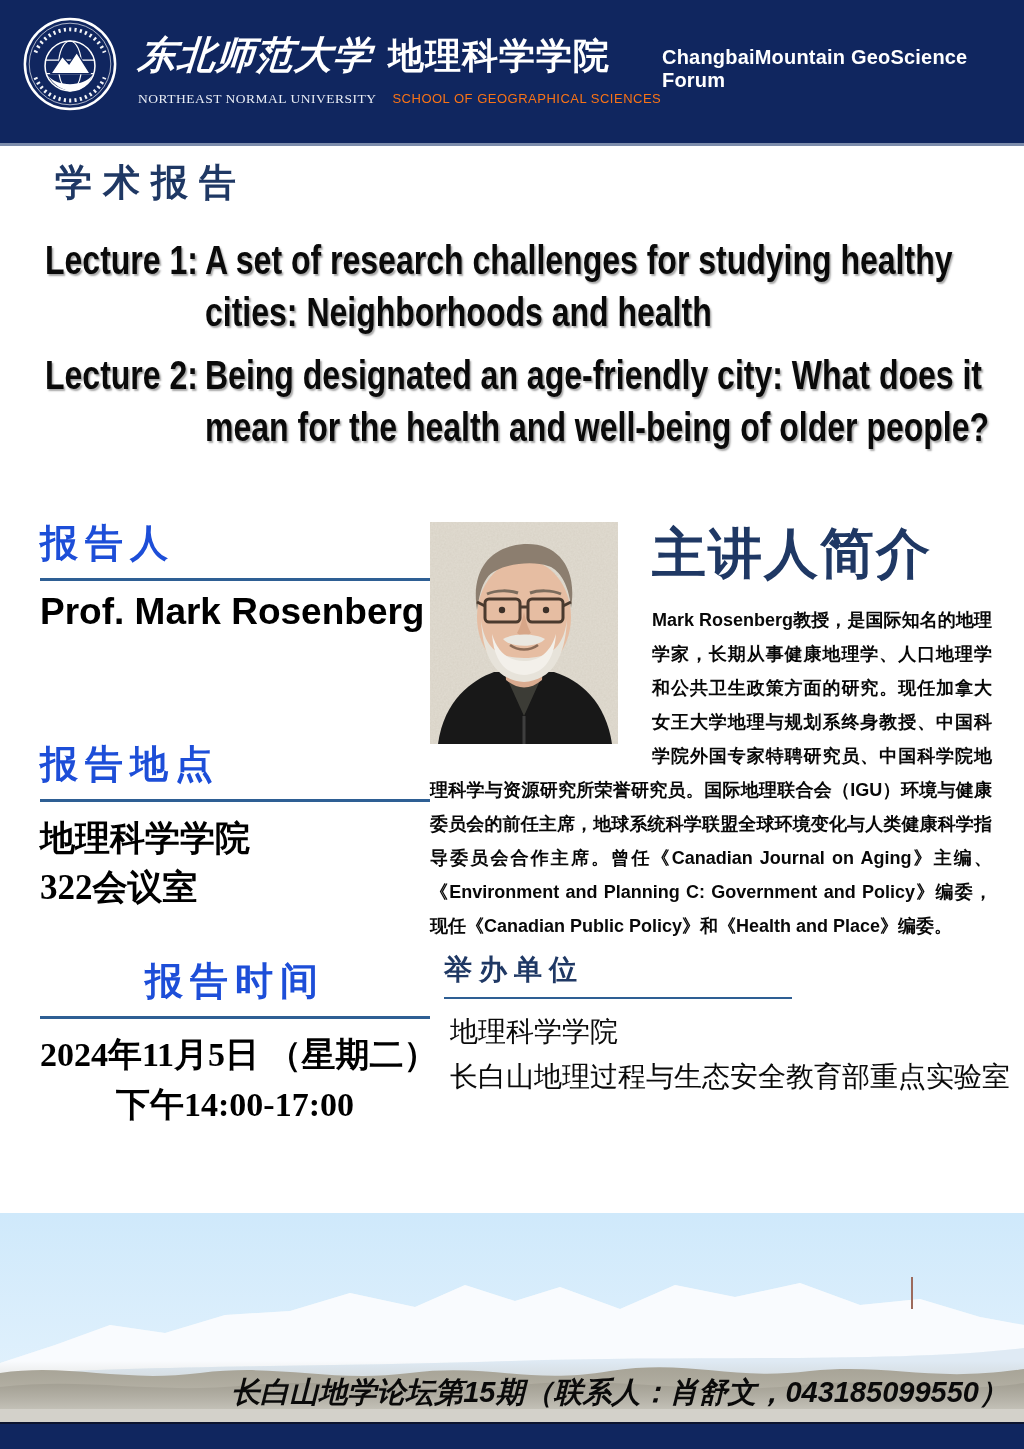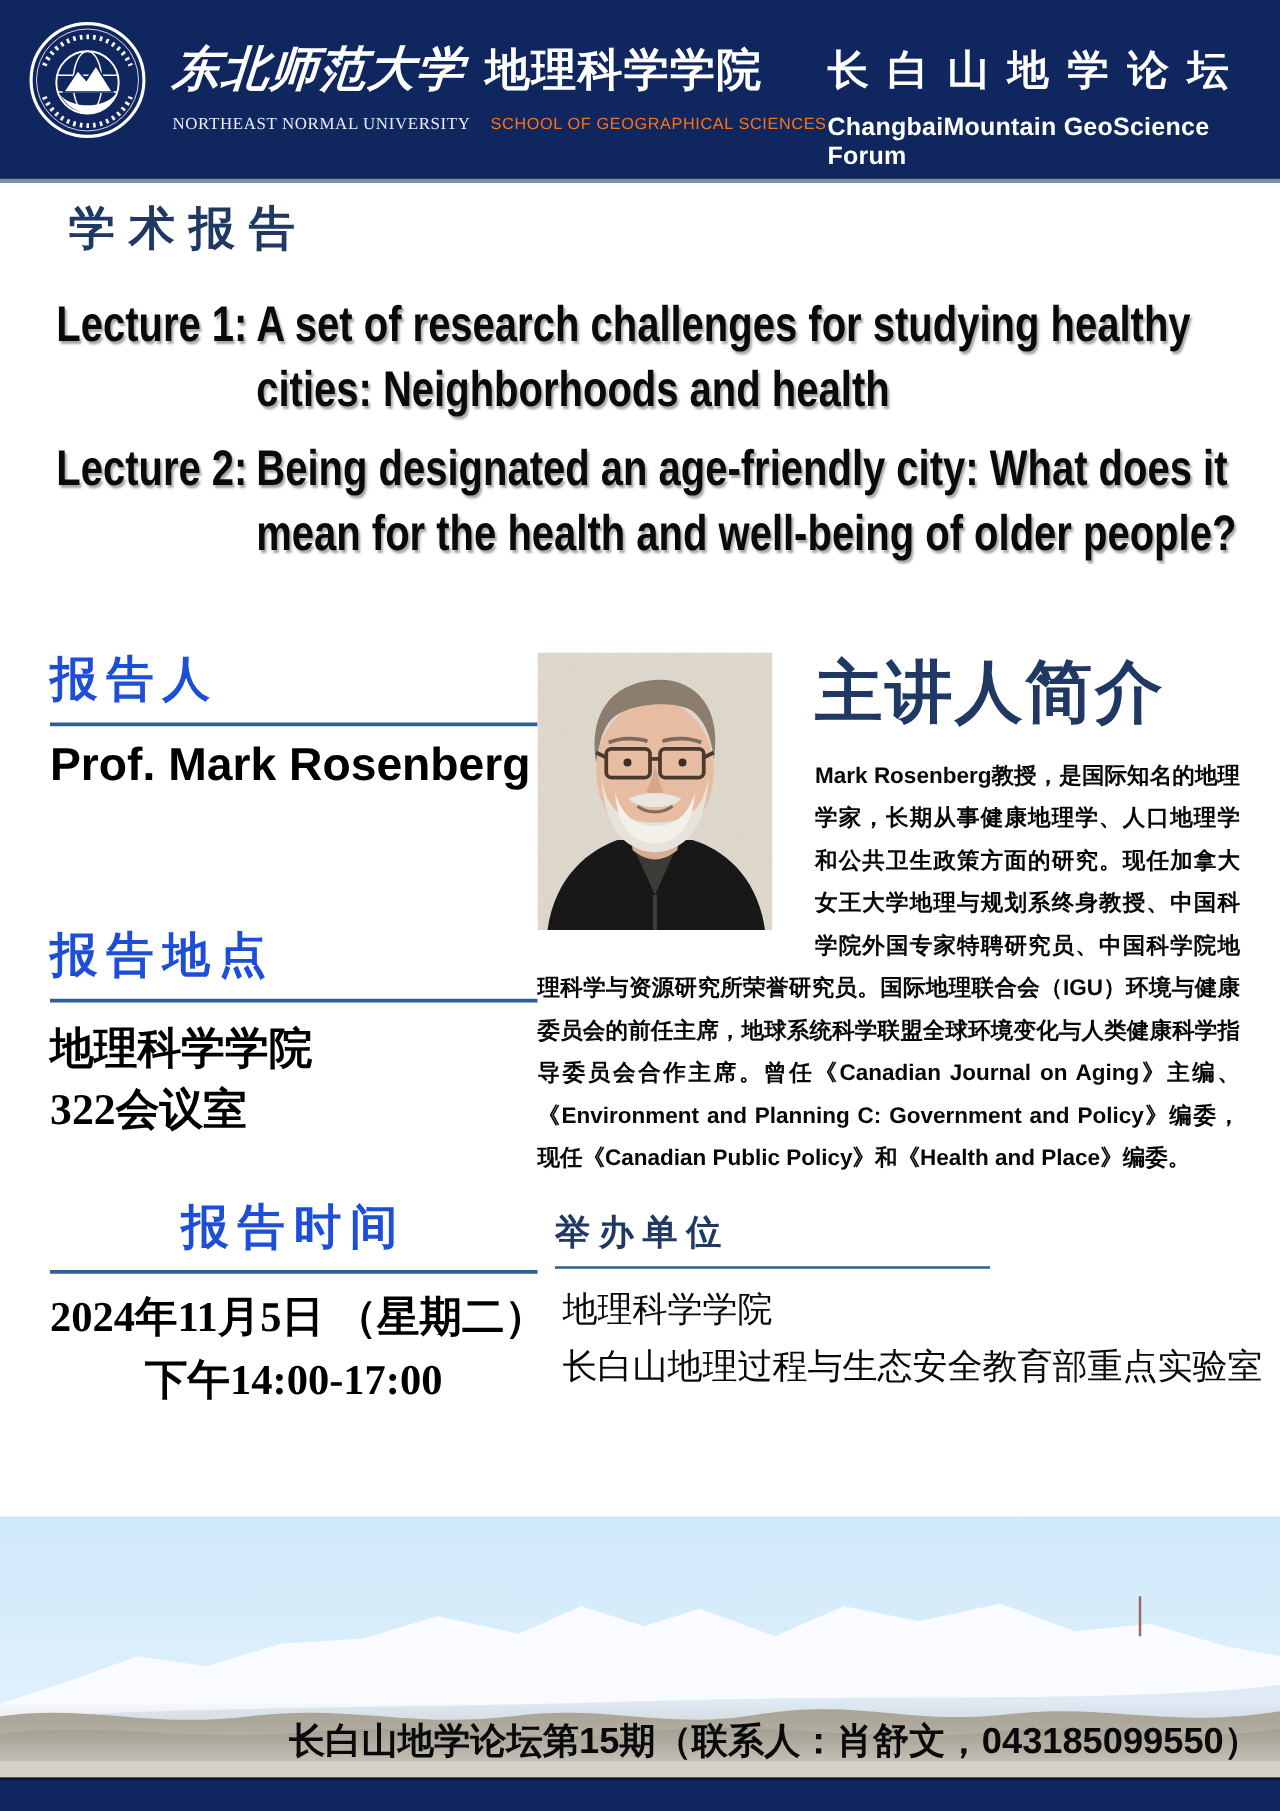--- a/index.html
+++ b/index.html
@@ -75,28 +75,28 @@
   .time-group { margin-top: 44px; text-align: center; }
   .time-lines { margin-top: 11px; font-family: "Liberation Serif", serif; font-weight: 700; font-size: 34px; line-height: 50px; color: #000; }
   .venue-lines div, .time-lines div { white-space: nowrap; }
 
   .photo { float: left; width: 188px; height: 222px; margin: 4px 34px 12px 0; display: block; }
   .intro-head { color: #1f3864; font-weight: 800; font-size: 54px; letter-spacing: 2px; margin-bottom: 12px; }
   .bio {
     font-size: 18px; font-weight: 700; line-height: 34px; color: #080808;
     text-align: justify;
   }
-  .org-group { clear: both; margin-left: 14px; margin-top: 24px; }
+  .org-group { clear: both; margin-left: 14px; margin-top: 8px; }
   .org-head { color: #1f3864; font-weight: 800; letter-spacing: 7px; font-size: 28px; }
   .org-rule { border-bottom: 2px solid #2e5f94; width: 348px; margin-top: 8px; }
   .org-lines { margin-top: 10px; margin-left: 6px; font-size: 28px; font-weight: 500; line-height: 45px; color: #0a0a0a; }
   .org-lines div { white-space: nowrap; }
 
   
-  .footer { position: absolute; left: 0; top: 1213px; width: 1024px; height: 236px; }
+  .footer { position: absolute; left: 0; top: 1213px; width: 1024px; height: 236px; font-style: italic; }
   .footer svg.scene { position: absolute; inset: 0; }
   .footer-caption {
     position: absolute; top: 160px; right: 16px;
     font-size: 29px; font-weight: 800; color: #0a0a0a; white-space: nowrap;
   }
   .footer-bar {
     position: absolute; left: 0; bottom: 0; width: 1024px; height: 27px;
     background: #10265f; border-top: 2px solid rgba(10,10,20,0.65);
   }
 </style>
@@ -124,21 +124,20 @@
       <div class="brand-row">
         <span class="univ-cn">东北师范大学</span>
         <span class="school-cn">地理科学学院</span>
       </div>
       <div class="brand-en">
         <span class="univ-en">NORTHEAST NORMAL UNIVERSITY</span>
         <span class="school-en">SCHOOL OF GEOGRAPHICAL SCIENCES</span>
       </div>
     </div>
     <div class="forum">
-      <div class="forum-cn">长白山地学论坛</div>
       <div class="forum-en">ChangbaiMountain GeoScience Forum</div>
     </div>
   </div>
 
   <div class="page-title">学术报告</div>
 
   <div class="lectures">
     <div class="lecture">
       <div class="lecture-label">Lecture 1:</div>
       <div class="lecture-text">

